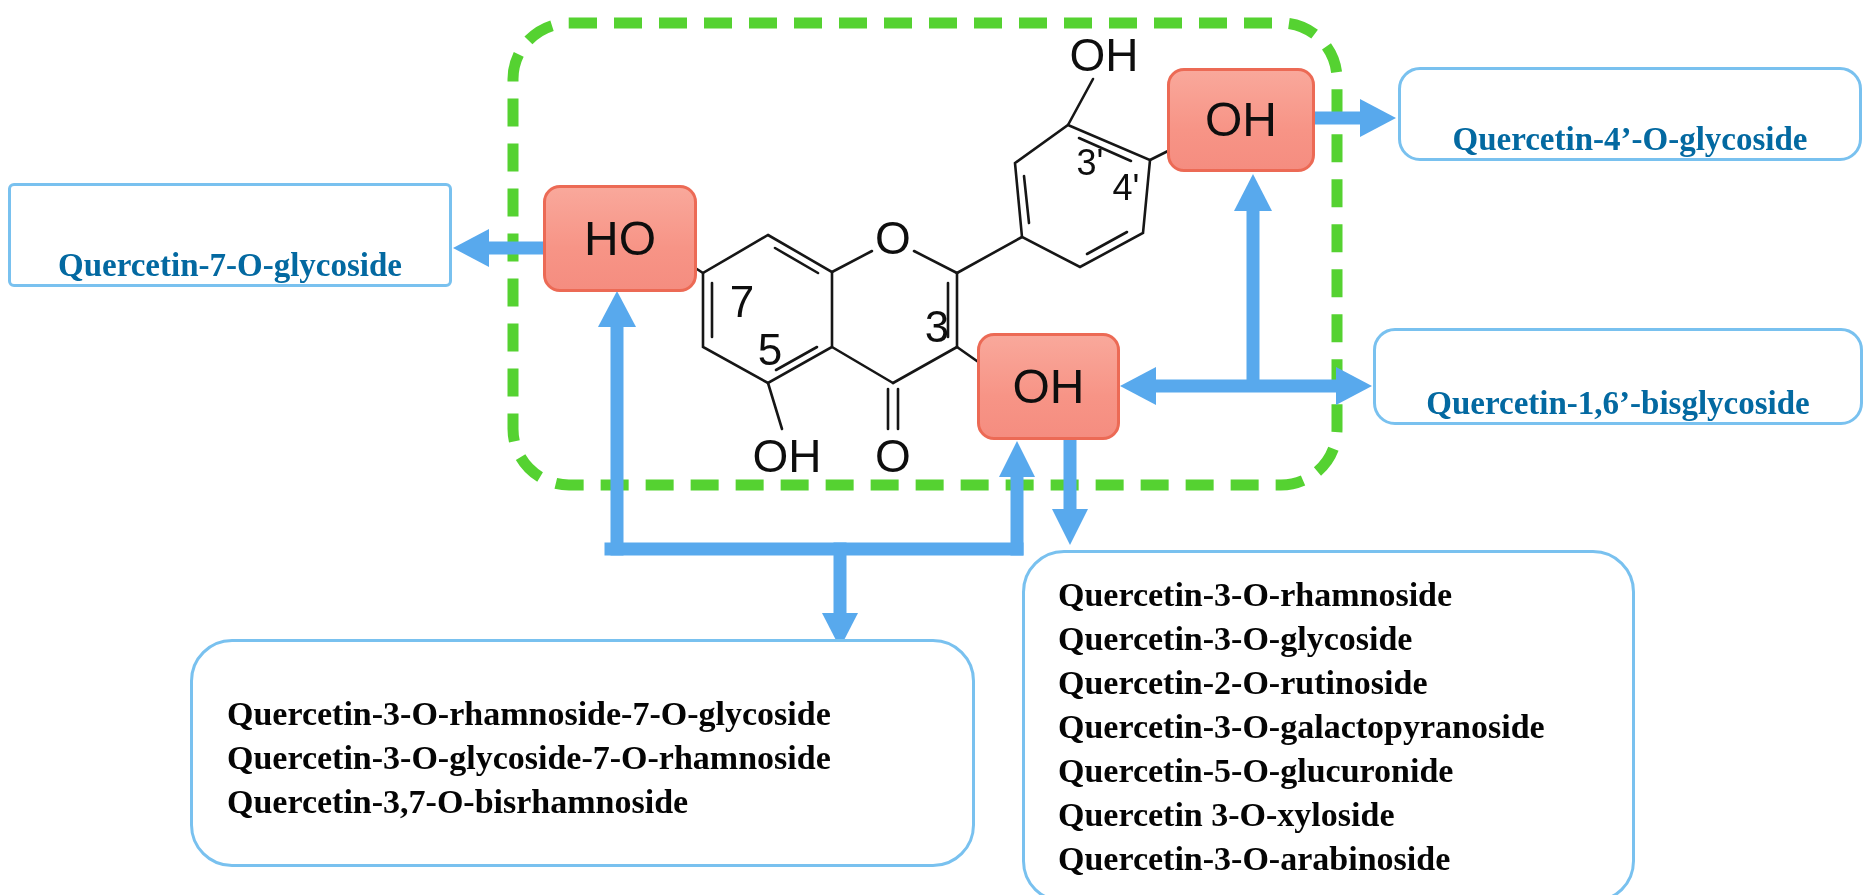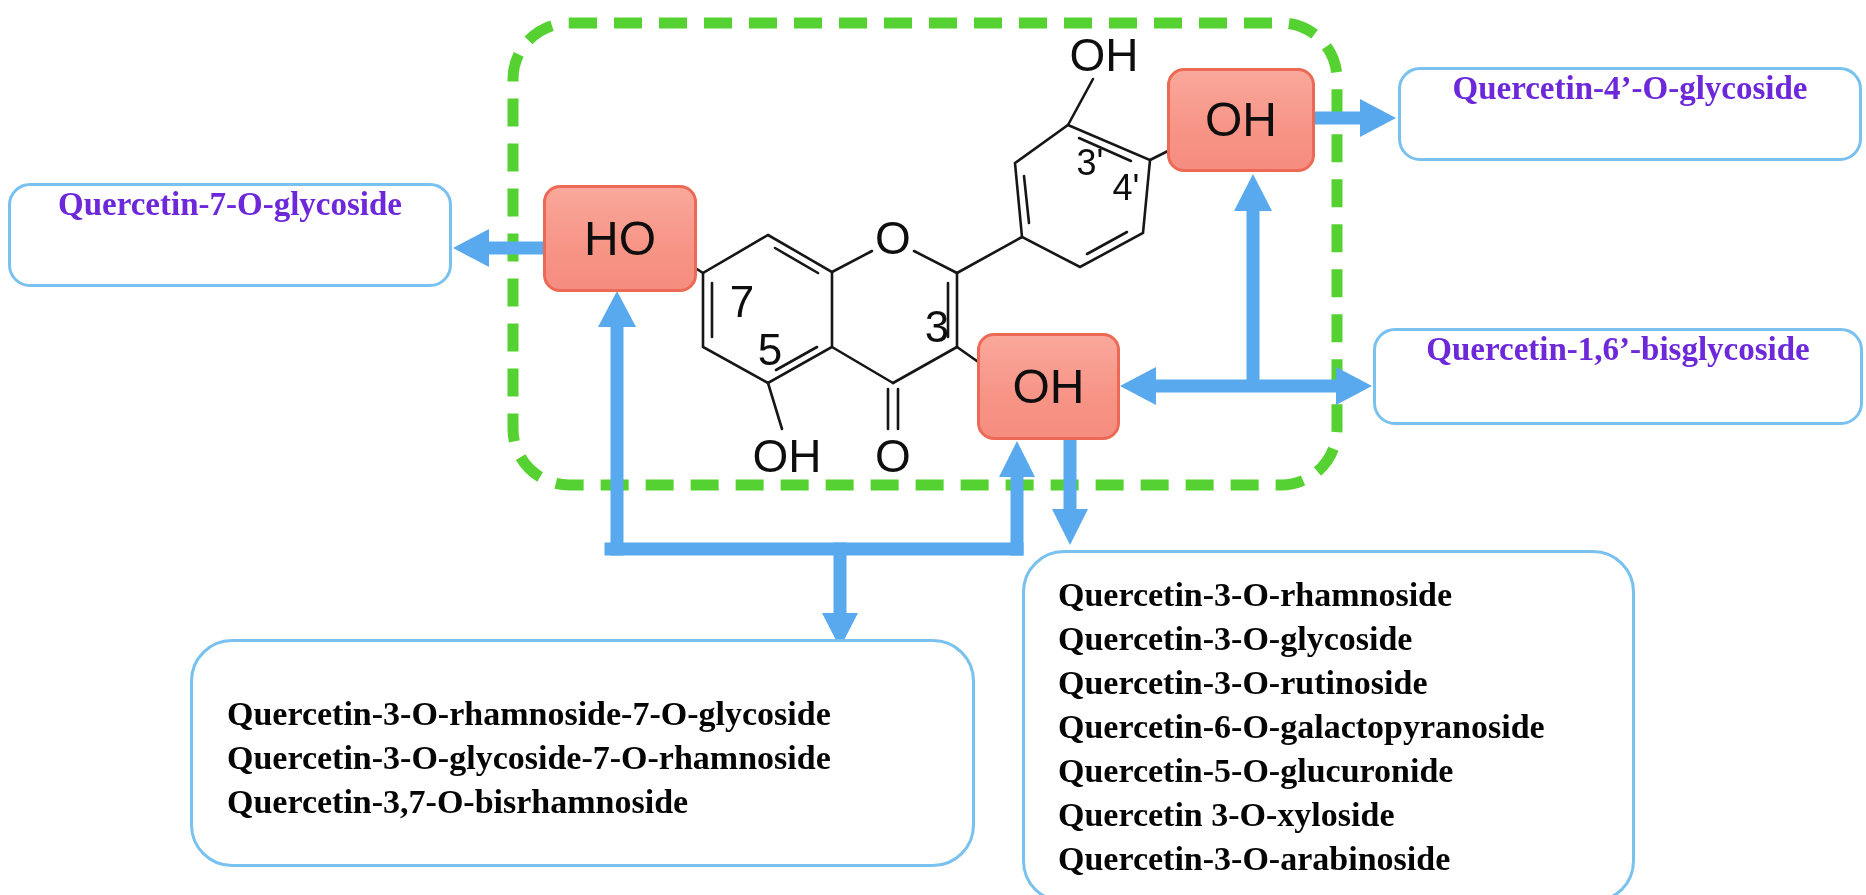--- a/index.html
+++ b/index.html
@@ -27,22 +27,22 @@
     position:absolute; display:flex; align-items:center; justify-content:center;
     background:linear-gradient(180deg,#f9a89b 0%, #f79486 60%, #f58d80 100%);
     border:3px solid #ec6a55; border-radius:17px;
     font-family:"Liberation Sans", sans-serif; font-size:48px; color:#0e0e0e;
     box-sizing:border-box; line-height:1;
   }
 
   
   .label-box {
     position:absolute; background:#ffffff; border:3.5px solid #79c1ef;
-    display:flex; align-items:flex-start; justify-content:center;
-    font-weight:bold; font-size:33px; color:#6d28d9; box-sizing:border-box;
+    display:flex; align-items:flex-end; justify-content:center;
+    font-weight:bold; font-size:33px; color:#0369a1; box-sizing:border-box;
     white-space:nowrap;
   }
   .label-box.r22 { border-radius:22px; }
   .list-box {
     position:absolute; background:#ffffff; border:3.5px solid #79c1ef;
     border-radius:42px; display:flex; flex-direction:column;
     align-items:flex-start; justify-content:center;
     font-weight:bold; font-size:34px; color:#050505; box-sizing:border-box;
   }
   .list-box .line { line-height:44px; white-space:nowrap; }
@@ -128,41 +128,41 @@
   <div class="hl-box" style="left:543px; top:170px; width:154px; height:107px;">
     <span>HO</span>
   </div>
   <div class="hl-box" style="left:1167px; top:53px; width:148px; height:104px;">
     <span>OH</span>
   </div>
   <div class="hl-box" style="left:977px; top:318px; width:143px; height:107px;">
     <span>OH</span>
   </div>
 
-  <div class="label-box r22" style="left:8px; top:168px; width:444px; height:104px;">
+  <div class="label-box r22" style="left:8px; top:168px; width:444px; height:104px;border-radius:6px;">
     <span>Quercetin-7-O-glycoside</span>
   </div>
 
   <div class="label-box r22" style="left:1398px; top:52px; width:464px; height:94px;">
     <span>Quercetin-4’-O-glycoside</span>
   </div>
 
   <div class="label-box r22" style="left:1373px; top:313px; width:490px; height:97px;">
     <span>Quercetin-1,6’-bisglycoside</span>
   </div>
 
   <div class="list-box" style="left:190px; top:624px; width:785px; height:228px; padding-left:34px; padding-top:10px;">
     <div class="line">Quercetin-3-O-rhamnoside-7-O-glycoside</div>
     <div class="line">Quercetin-3-O-glycoside-7-O-rhamnoside</div>
     <div class="line">Quercetin-3,7-O-bisrhamnoside</div>
   </div>
 
   <div class="list-box" style="left:1022px; top:535px; width:613px; height:353px; padding-left:33px;">
     <div class="line">Quercetin-3-O-rhamnoside</div>
     <div class="line">Quercetin-3-O-glycoside</div>
-    <div class="line">Quercetin-3-O-rutinoside</div>
-    <div class="line">Quercetin-6-O-galactopyranoside</div>
+    <div class="line">Quercetin-2-O-rutinoside</div>
+    <div class="line">Quercetin-3-O-galactopyranoside</div>
     <div class="line">Quercetin-5-O-glucuronide</div>
     <div class="line">Quercetin 3-O-xyloside</div>
     <div class="line">Quercetin-3-O-arabinoside</div>
   </div>
 
 </div>
 
 </body></html>

